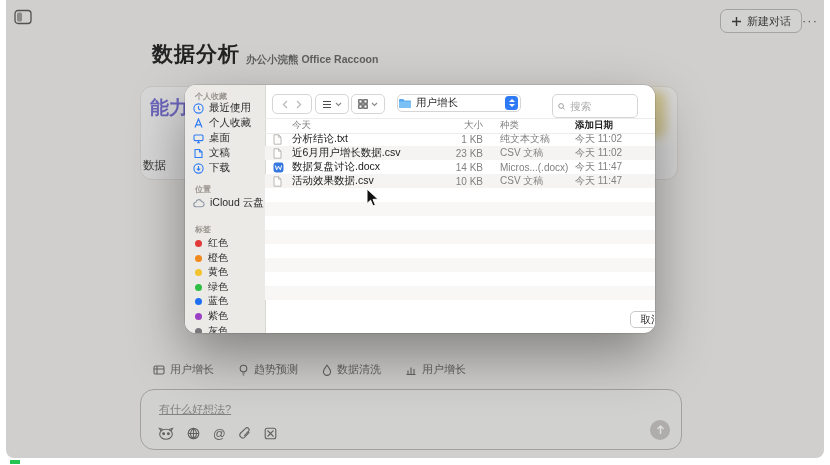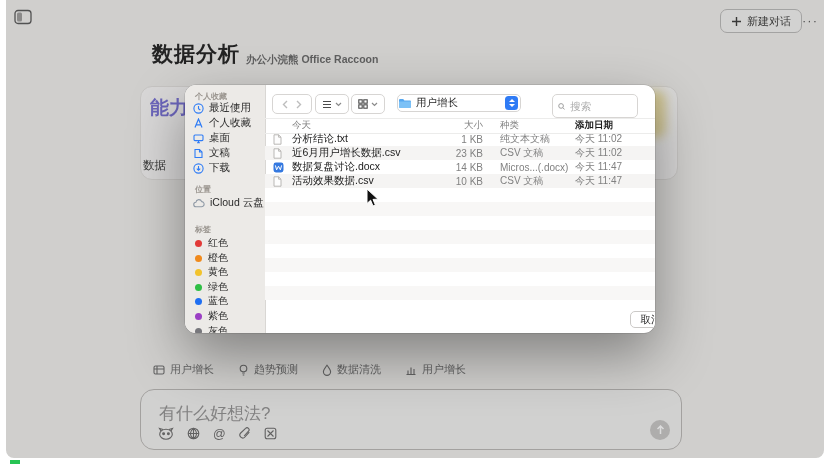--- a/index.html
+++ b/index.html
@@ -27,21 +27,21 @@
   .bg-side-label{left:137px;top:158px;font-size:11.5px;color:#3a3a3a;}
   .bg-blob{left:638px;top:90px;width:22px;height:48px;background:#ecdfa5;border-radius:10px;filter:blur(5px);}
 
   
   .chips{left:147px;top:362px;gap:24px;}
   .chip{gap:5px;font-size:11px;color:#717171;}
   .chip svg{color:#717171;}
 
   
   .composer{left:134px;top:389px;width:540px;height:59px;border:1.5px solid #bcbab8;border-radius:14px;background:rgba(255,255,255,0.18);}
-  .composer-ph{left:18px;top:12px;font-size:17px;color:#969696;}
+  .composer-ph{left:18px;top:12px;font-size:11px;color:#969696;text-decoration:underline;}
   .composer-icons{left:17px;bottom:9px;gap:13px;color:#6f6f6f;}
   .composer-icons .at{font-size:12.5px;line-height:12px;color:#6f6f6f;}
   .send-btn{right:11px;bottom:9px;width:20px;height:20px;border-radius:50%;background:#c9c8c7;justify-content:center;}
 
   
   .dialog{left:185px;top:85px;width:470px;height:248px;background:#fff;border-radius:11px;z-index:10;
     box-shadow:0 22px 55px rgba(0,0,0,0.38),0 0 0 0.5px rgba(0,0,0,0.18);overflow:hidden;}
   .dlg-sidebar{left:0;top:0;width:80px;height:248px;background:#eceae7;border-right:1px solid #d9d7d4;}
   .sb-header{left:10px;font-size:8px;font-weight:bold;color:#9a958f;}
   .sb-item{left:8px;gap:5px;font-size:10.5px;color:#2b2b2b;white-space:nowrap;}

